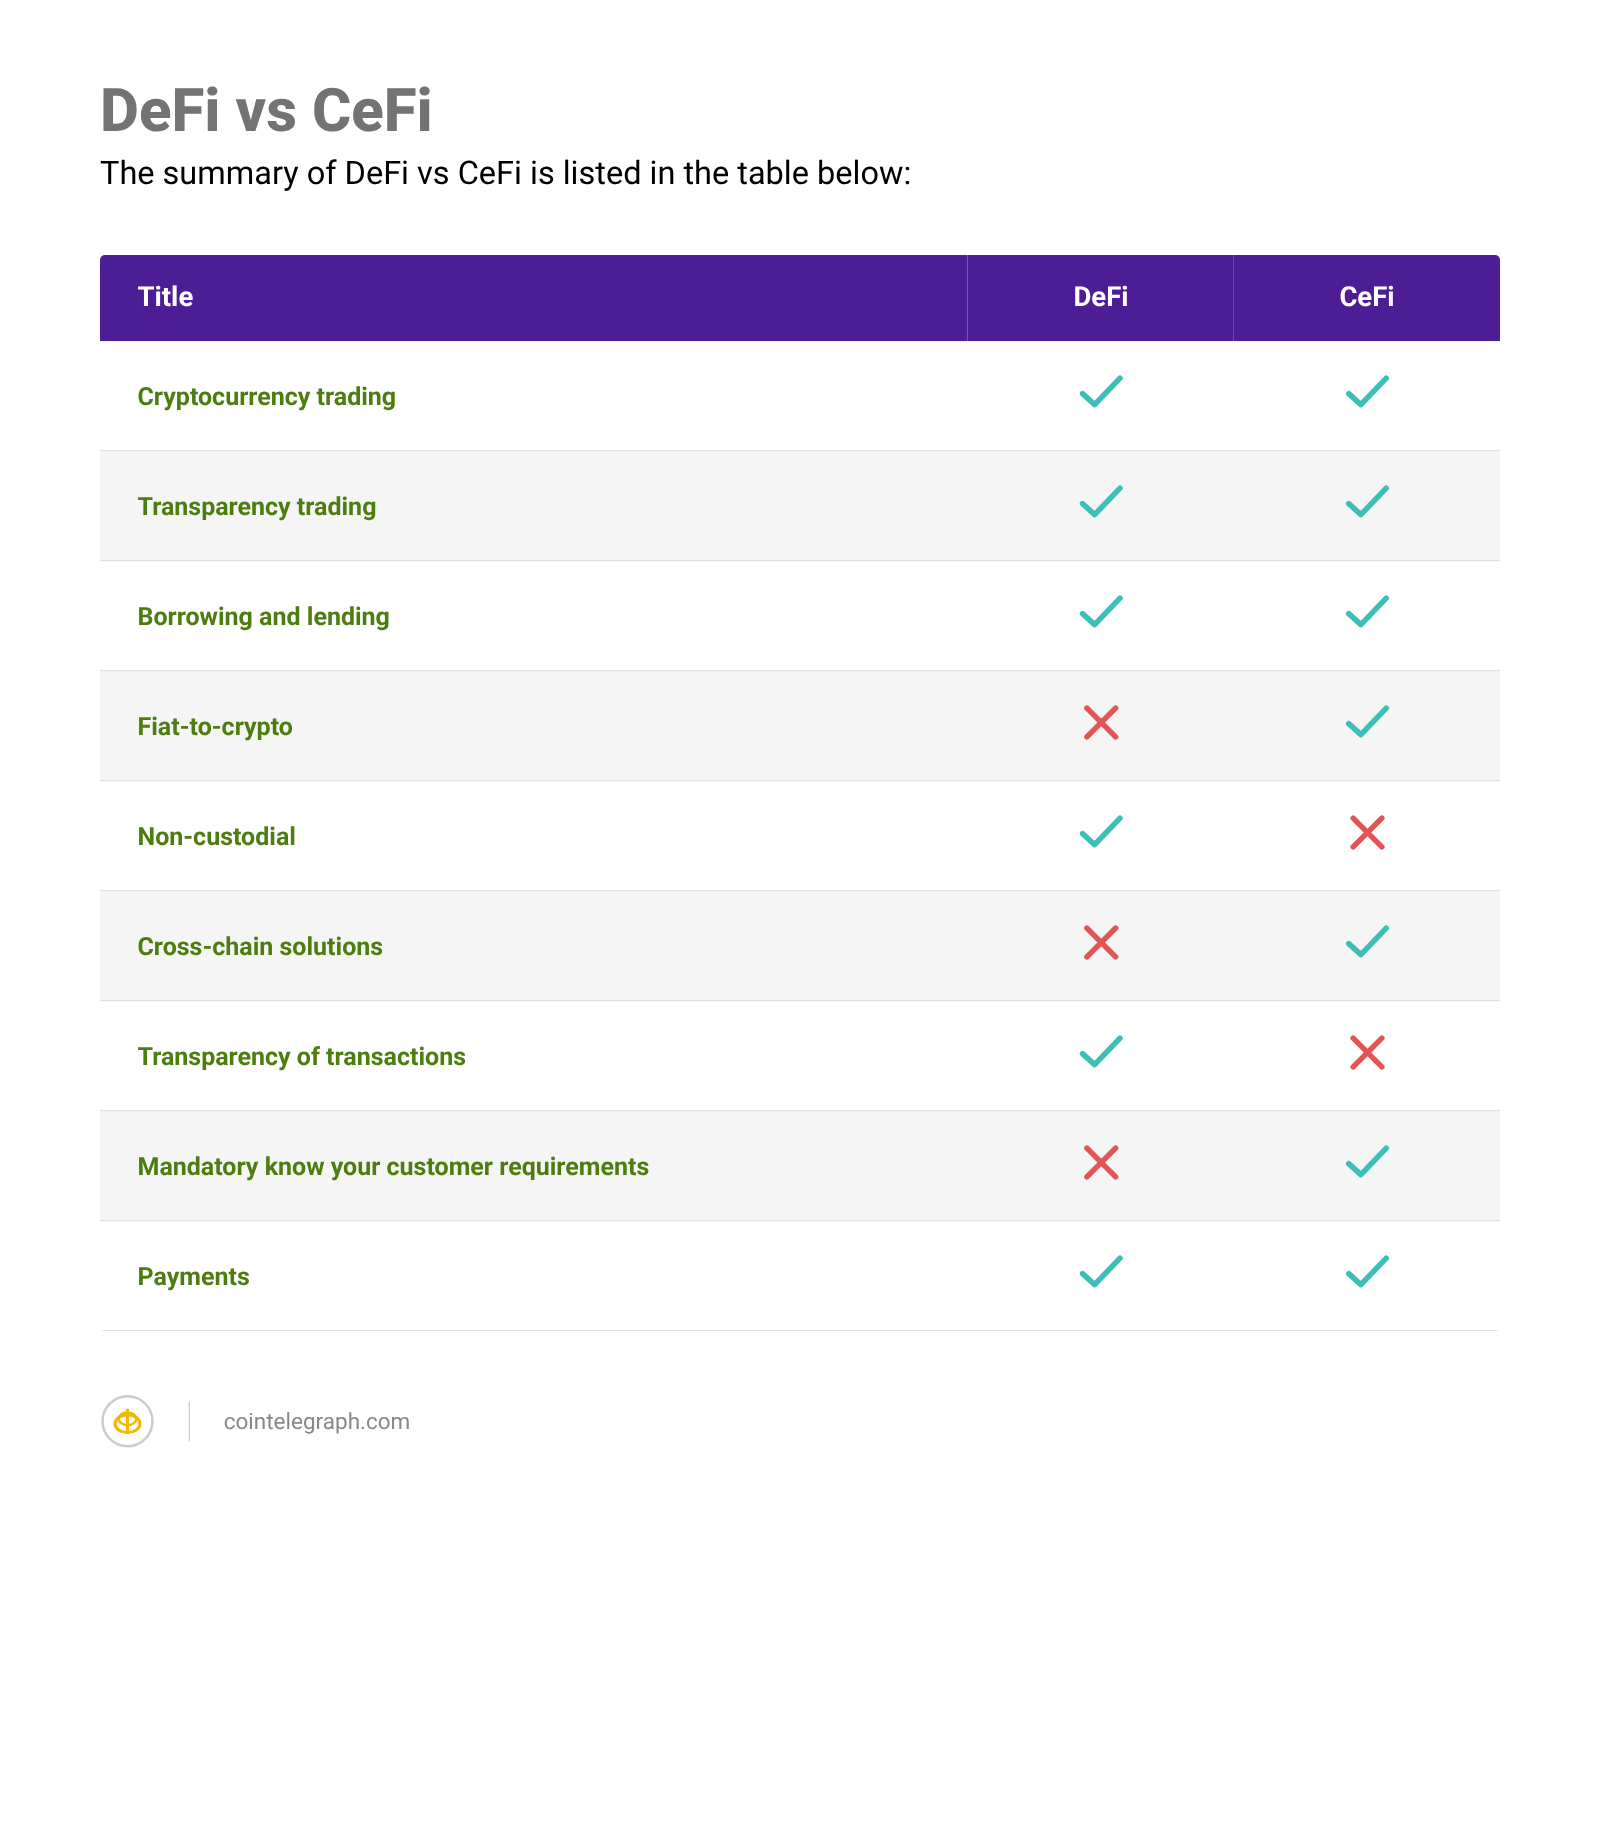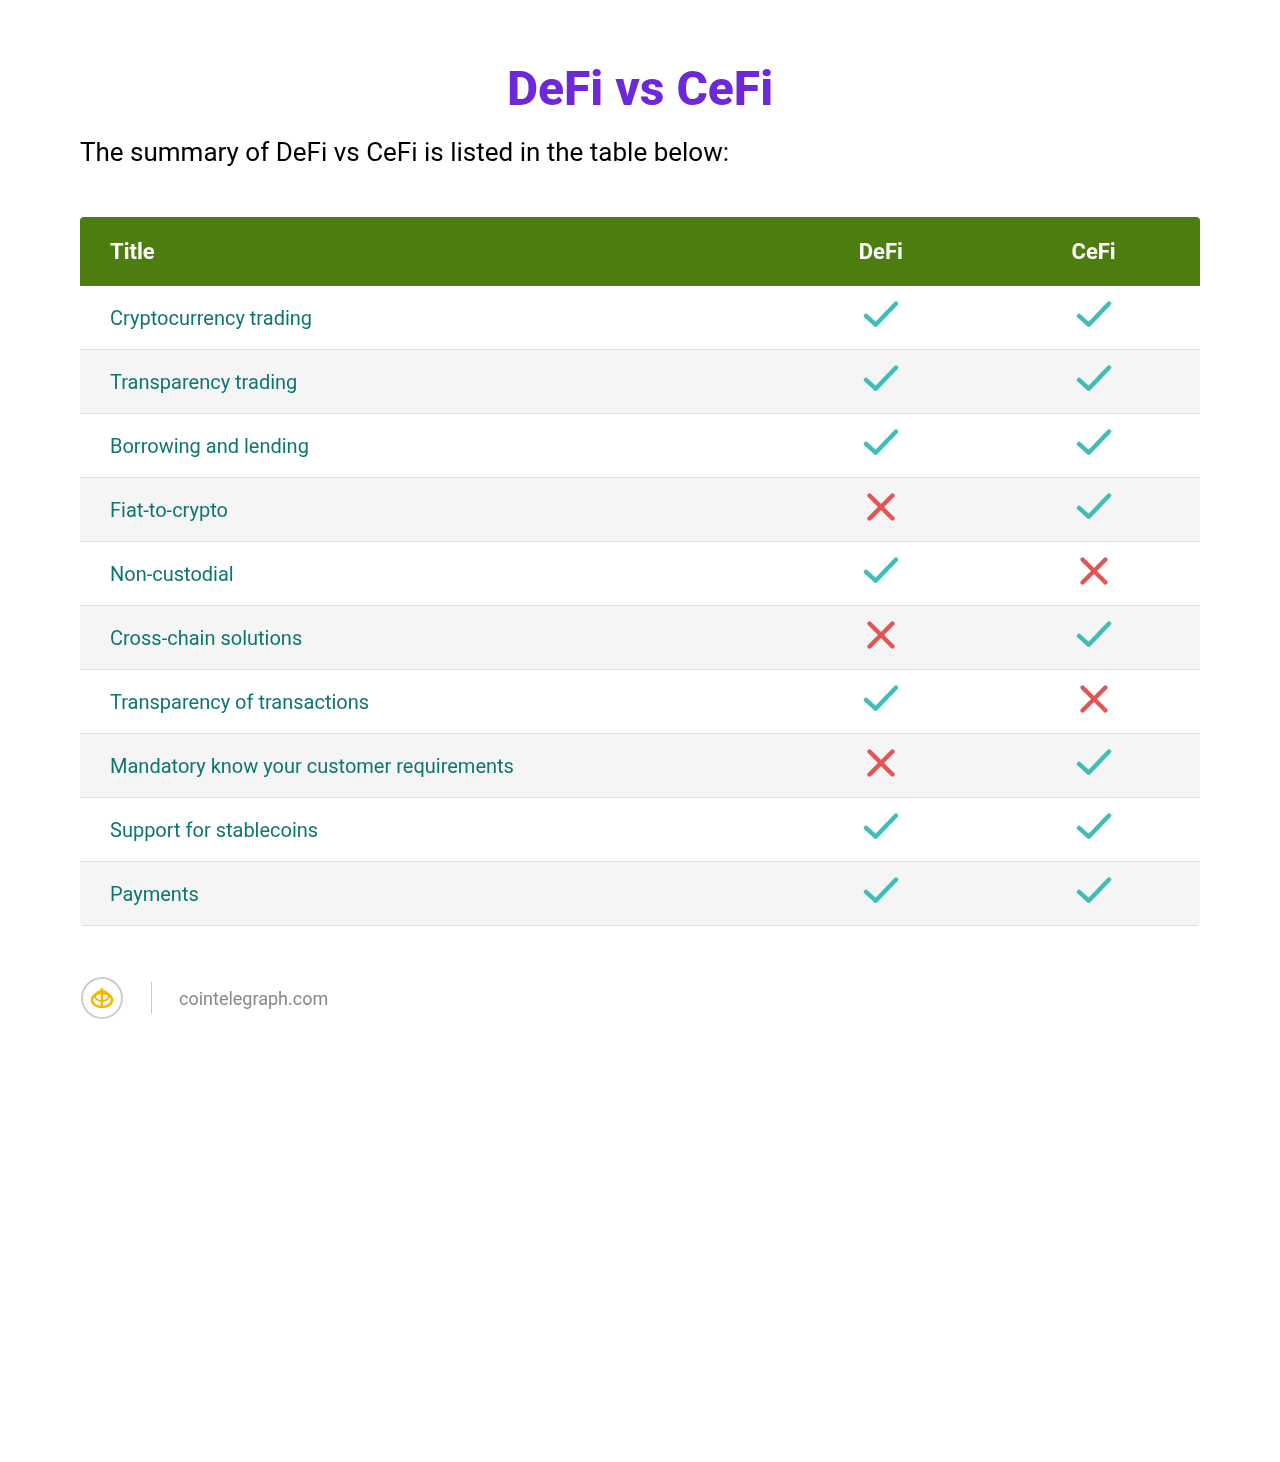--- a/index.html
+++ b/index.html
@@ -13,41 +13,40 @@
       font-family: -apple-system, BlinkMacSystemFont, 'Segoe UI', Roboto, Arial, sans-serif;
       width: 1280px;
       min-height: 1462px;
       padding: 60px 80px;
       color: #1a1a1a;
     }
 
     .page-title {
       font-size: 48px;
       font-weight: 800;
-      color: #6d28d9;
-      margin-bottom: 20px;
-      text-align: center;
+      color: #737373;
+      margin-bottom: 7px;
     }
 
     .subtitle {
       font-size: 26px;
       font-weight: 400;
       color: #000000;
       margin-bottom: 50px;
     }
 
     .comparison-table {
       width: 100%;
       border-collapse: collapse;
       border-radius: 4px;
       overflow: hidden;
     }
 
     .comparison-table thead tr {
-      background-color: #4d7c0f;
+      background-color: #4c1d95;
     }
 
     .comparison-table thead th {
       padding: 22px 30px;
       font-size: 22px;
       font-weight: 700;
       color: #ffffff;
       text-align: center;
     }
 
@@ -67,24 +66,24 @@
 
     .comparison-table tbody tr:nth-child(even) {
       background-color: #f5f5f5;
     }
 
     .comparison-table tbody tr:nth-child(odd) {
       background-color: #ffffff;
     }
 
     .comparison-table tbody td {
-      padding: 14px 30px;
+      padding: 26px 30px;
       font-size: 20px;
-      font-weight: 400;
-      color: #0f766e;
+      font-weight: 700;
+      color: #4d7c0f;
     }
 
     .comparison-table tbody td.icon-cell {
       text-align: center;
       vertical-align: middle;
     }
 
     
     .svg-check {
       width: 36px;
@@ -209,29 +208,20 @@
         <td>Mandatory know your customer requirements</td>
         <td class="icon-cell"><svg class="svg-cross" viewBox="0 0 34 34" xmlns="http://www.w3.org/2000/svg">
       <line x1="4" y1="4" x2="30" y2="30" stroke="#e05555" stroke-width="5" stroke-linecap="round"></line>
       <line x1="30" y1="4" x2="4" y2="30" stroke="#e05555" stroke-width="5" stroke-linecap="round"></line>
     </svg></td>
         <td class="icon-cell"><svg class="svg-check" viewBox="0 0 40 34" xmlns="http://www.w3.org/2000/svg">
       <polyline points="3,18 14,28 37,4" fill="none" stroke="#3dbfb8" stroke-width="5" stroke-linecap="round" stroke-linejoin="round"></polyline>
     </svg></td>
       </tr>
       <tr>
-        <td>Support for stablecoins</td>
-        <td class="icon-cell"><svg class="svg-check" viewBox="0 0 40 34" xmlns="http://www.w3.org/2000/svg">
-      <polyline points="3,18 14,28 37,4" fill="none" stroke="#3dbfb8" stroke-width="5" stroke-linecap="round" stroke-linejoin="round"></polyline>
-    </svg></td>
-        <td class="icon-cell"><svg class="svg-check" viewBox="0 0 40 34" xmlns="http://www.w3.org/2000/svg">
-      <polyline points="3,18 14,28 37,4" fill="none" stroke="#3dbfb8" stroke-width="5" stroke-linecap="round" stroke-linejoin="round"></polyline>
-    </svg></td>
-      </tr>
-      <tr>
         <td>Payments</td>
         <td class="icon-cell"><svg class="svg-check" viewBox="0 0 40 34" xmlns="http://www.w3.org/2000/svg">
       <polyline points="3,18 14,28 37,4" fill="none" stroke="#3dbfb8" stroke-width="5" stroke-linecap="round" stroke-linejoin="round"></polyline>
     </svg></td>
         <td class="icon-cell"><svg class="svg-check" viewBox="0 0 40 34" xmlns="http://www.w3.org/2000/svg">
       <polyline points="3,18 14,28 37,4" fill="none" stroke="#3dbfb8" stroke-width="5" stroke-linecap="round" stroke-linejoin="round"></polyline>
     </svg></td>
       </tr>
     </tbody>
 </table>

